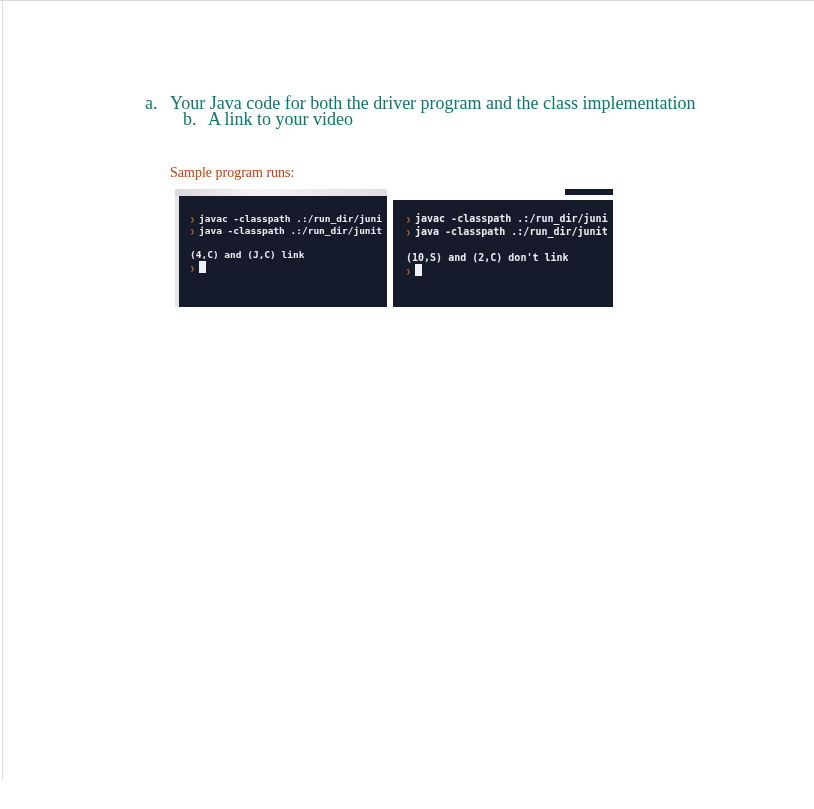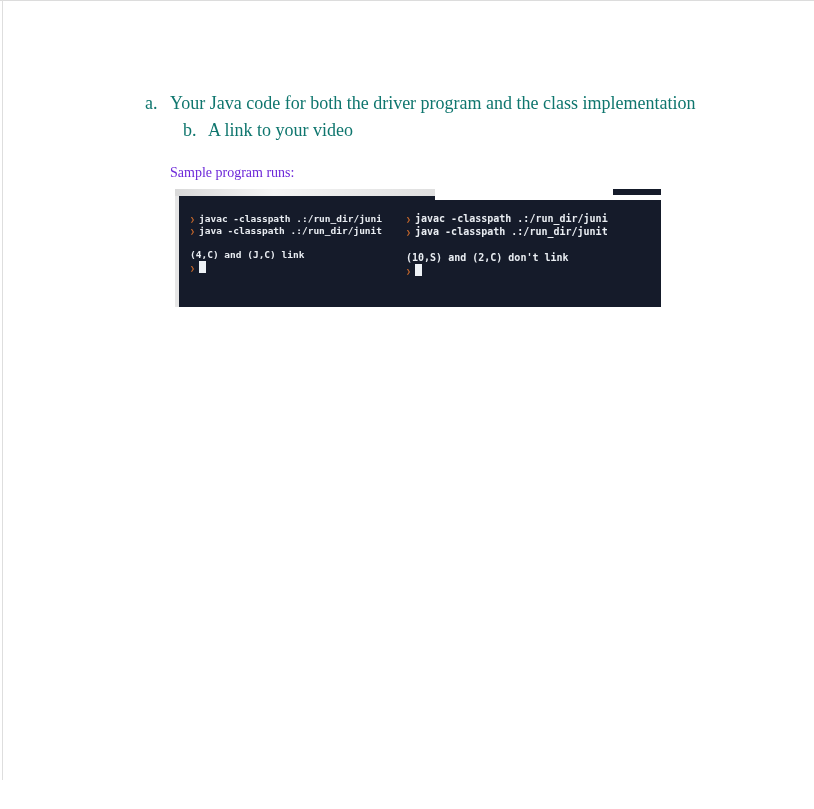--- a/index.html
+++ b/index.html
@@ -21,29 +21,29 @@
   }
   .list-item {
     position: absolute;
     left: 145px;
     color: #0f766e;
     font-size: 18px;
     line-height: 17px;
     white-space: nowrap;
   }
   .item-a { top: 95px; }
-  .item-b { top: 122px; padding-left: 38px; }
+  .item-b { top: 111px; padding-left: 38px; }
   .marker { display: inline-block; width: 25px; }
   .caption {
     position: absolute; left: 170px; top: 165px;
-    color: #6d28d9; font-size: 14px; white-space: nowrap;
+    color: #c2410c; font-size: 14px; white-space: nowrap;
   }
 
   
-  .shot { position: absolute; top: 189px; padding-left: 48px; }
+  .shot { position: absolute; top: 189px; }
   .shot-left { left: 175px; width: 212px; height: 118px; }
   .shot-right { left: 393px; width: 220px; height: 118px; }
 
   .shot-top-strip {
     position: absolute; left: 0; top: 0; right: 0; height: 7px;
     background: linear-gradient(90deg, #d9d9d9, #f4f4f4 38%, #e9e9e9 70%, #dfdfdf);
   }
   .shot-left-strip {
     position: absolute; left: 0; top: 7px; bottom: 0; width: 4px;
     background: #e6e6e6;

